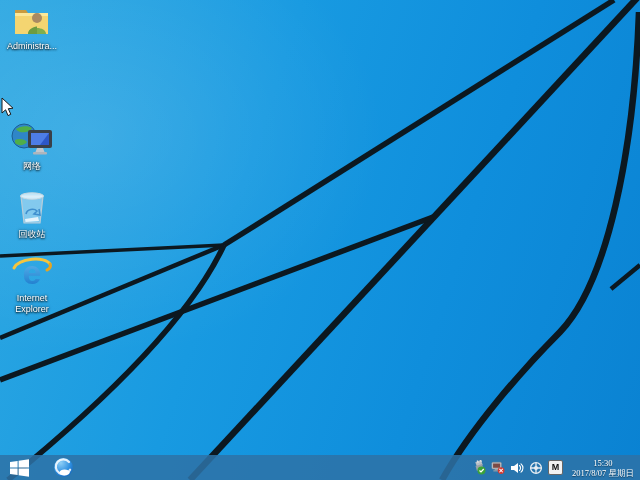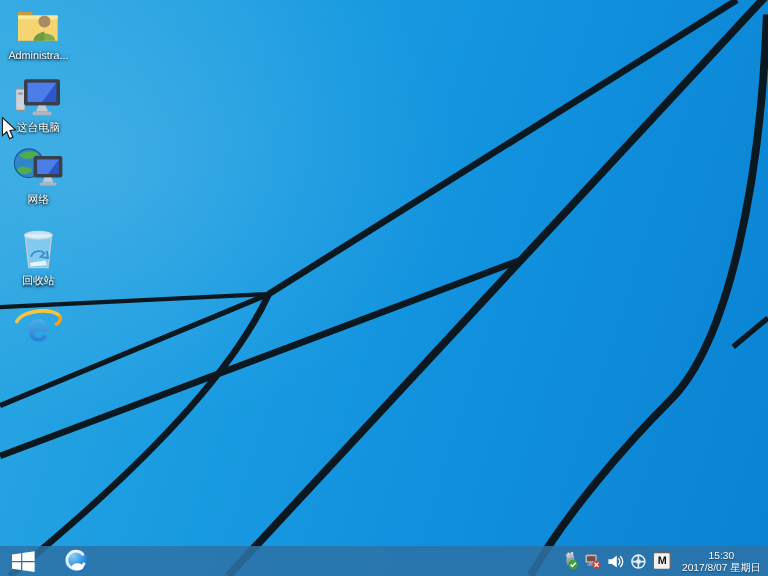--- a/index.html
+++ b/index.html
@@ -24,21 +24,21 @@
     background:rgba(45,114,166,0.86);
     display:flex;align-items:center;
   }
   .tb-btn{height:25px;display:flex;align-items:center;justify-content:center;}
   #start-button{width:38px;}
   #taskbar-qq{width:34px;margin-left:8px;}
   #tray{margin-left:auto;display:flex;align-items:center;gap:5px;height:25px;}
   .tray-ic{display:flex;align-items:center;justify-content:center;width:14px;height:16px;}
   #clock{
     color:#fff;font-size:8.5px;line-height:10px;text-align:center;
-    padding:0 6px 0 4px;text-shadow:0 1px 1px rgba(0,0,0,.5);
+    padding:0 6px 0 4px;text-shadow:0 1px 1px rgba(0,0,0,.5);font-family:Liberation Serif, serif;
   }
   
   #cursor{position:absolute;left:1px;top:97px;z-index:50;}
 </style>
 </head>
 <body>
 
 <div id="screen">
 
   <svg id="wallpaper-lines" width="640" height="480" viewBox="0 0 640 480">
@@ -61,34 +61,20 @@
         <path d="M3,9 L36,9 L36,30 L3,30 Z" fill="#f4d571"></path>
         <path d="M3,9 L36,9 L36,12 L3,12 Z" fill="#fbe89a"></path>
         <circle cx="25" cy="14" r="5" fill="#a98a62"></circle>
         <path d="M16,30 C16,22 34,22 34,30 Z" fill="#7fae4e"></path>
         <path d="M16,30 C16,24 24,22.5 25,22.5 L25,30 Z" fill="#6d9c40"></path>
       </svg>
     </div>
     <div class="lbl">Administra...</div>
   </div>
 
-  <div class="desk-icon" style="top:64px">
-    <div class="art">
-      <svg width="44" height="34" viewBox="0 0 44 34">
-        <rect x="3" y="10" width="8" height="18" rx="1" fill="#cdd3da" stroke="#8b939c" stroke-width="1"></rect>
-        <rect x="5" y="13" width="4" height="2" fill="#9aa1a9"></rect>
-        <rect x="10" y="2" width="30" height="22" rx="2" fill="#3a4049"></rect>
-        <rect x="13" y="5" width="24" height="16" fill="#2c57c9"></rect>
-        <path d="M13,5 L37,5 L25,21 L13,21 Z" fill="#4d7de8"></path>
-        <path d="M22,24 L28,24 L30,29 L20,29 Z" fill="#c2c8cf"></path>
-        <rect x="17" y="29" width="16" height="3" rx="1.5" fill="#aeb5bd"></rect>
-      </svg>
-    </div>
-    <div class="lbl">这台电脑</div>
-  </div>
 
   <div class="desk-icon" style="top:124px">
     <div class="art">
       <svg width="44" height="36" viewBox="0 0 44 36">
         <circle cx="14" cy="14" r="12" fill="#2f86c8"></circle>
         <path d="M6,7 C10,4 18,3 22,6 C20,10 14,11 10,10 C8,9 6,8 6,7 Z" fill="#4fae49"></path>
         <path d="M5,18 C9,16 15,17 17,20 C14,24 8,24 5,21 Z" fill="#4fae49"></path>
         <circle cx="14" cy="14" r="12" fill="none" stroke="#1b5e93" stroke-width="1"></circle>
         <rect x="18" y="8" width="24" height="18" rx="2" fill="#3a4049"></rect>
         <rect x="21" y="11" width="18" height="12" fill="#2c57c9"></rect>
@@ -119,20 +105,21 @@
           <linearGradient id="ieg" x1="0" y1="0" x2="0" y2="1">
             <stop offset="0" stop-color="#6ec6f5"></stop>
               <stop offset="1" stop-color="#1272c8"></stop>
           </linearGradient>
         </defs>
         <text x="21" y="30" text-anchor="middle" font-family="Liberation Sans,sans-serif" font-weight="bold" font-size="34" fill="url(#ieg)">e</text>
         <path d="M3,14 C8,4 34,2 39,10" fill="none" stroke="#f5c53d" stroke-width="3" stroke-linecap="round"></path>
         <path d="M39,10 C40,12 39,15 36,16" fill="none" stroke="#e8a51e" stroke-width="3" stroke-linecap="round"></path>
       </svg>
     </div>
+    <div class="lbl">Internet Explorer</div>
   </div>
 
 
   <svg id="cursor" width="13" height="20" viewBox="0 0 13 20">
     <path d="M1,1 L1,16 L4.6,12.8 L7,18.6 L9.8,17.3 L7.3,11.7 L12,11.2 Z" fill="#ffffff" stroke="#1a1a1a" stroke-width="1"></path>
   </svg>
 
   <div id="taskbar">
 
     <div class="tb-btn" id="start-button">

